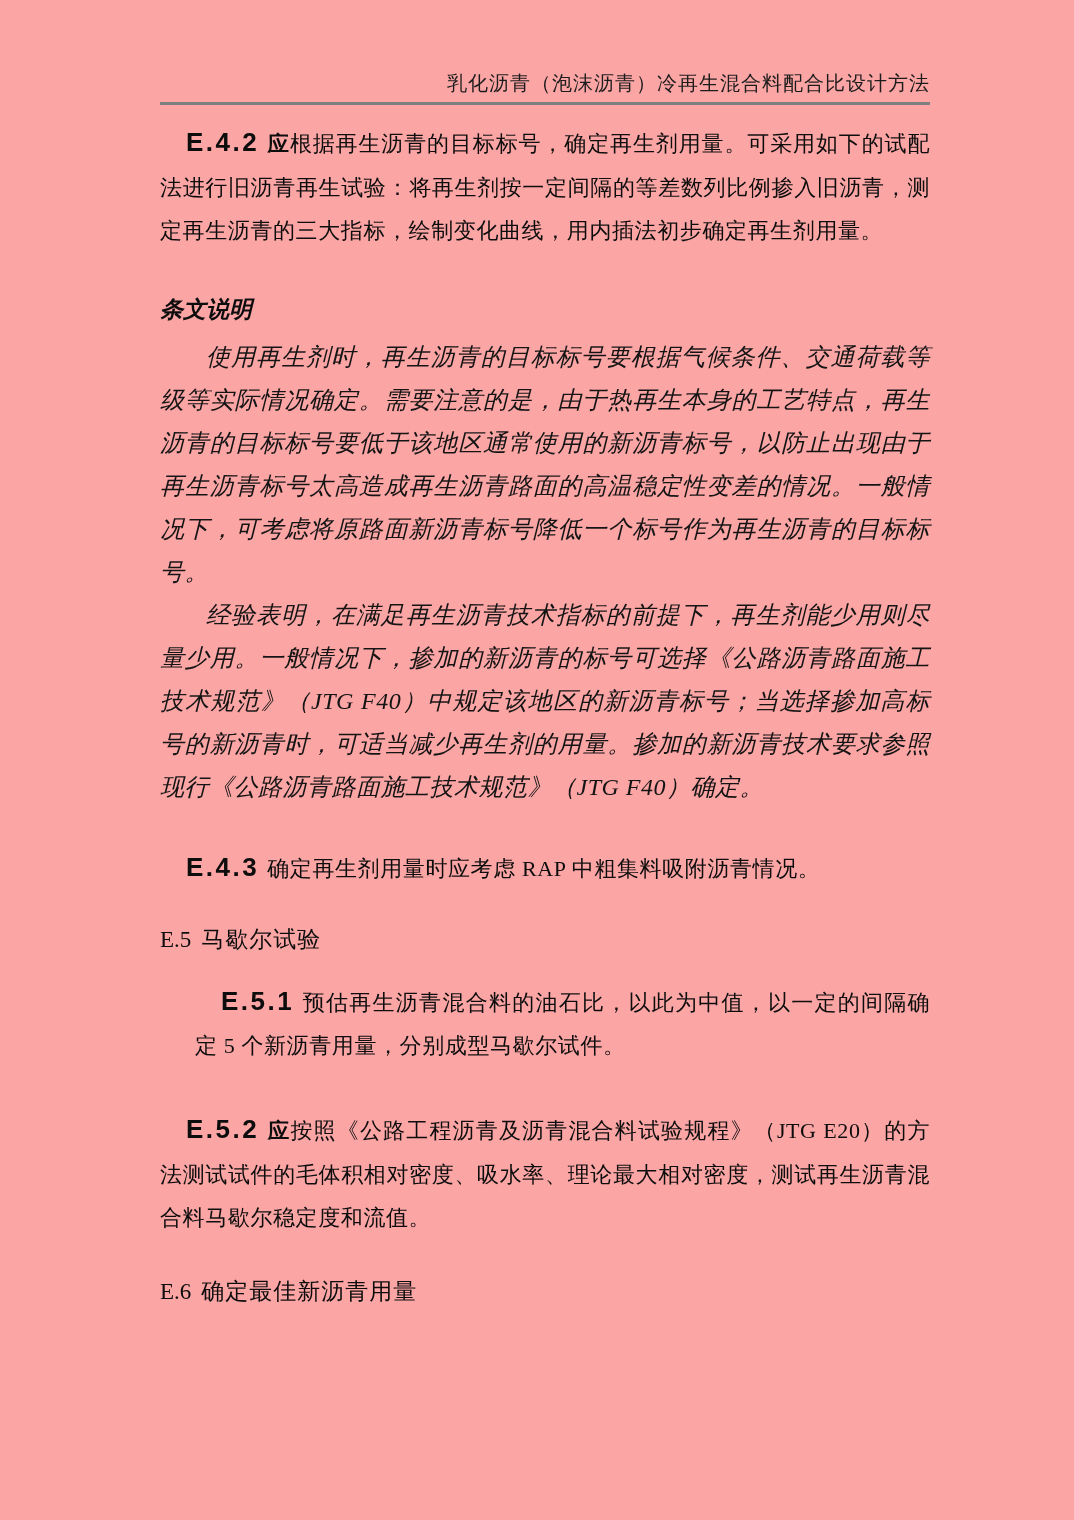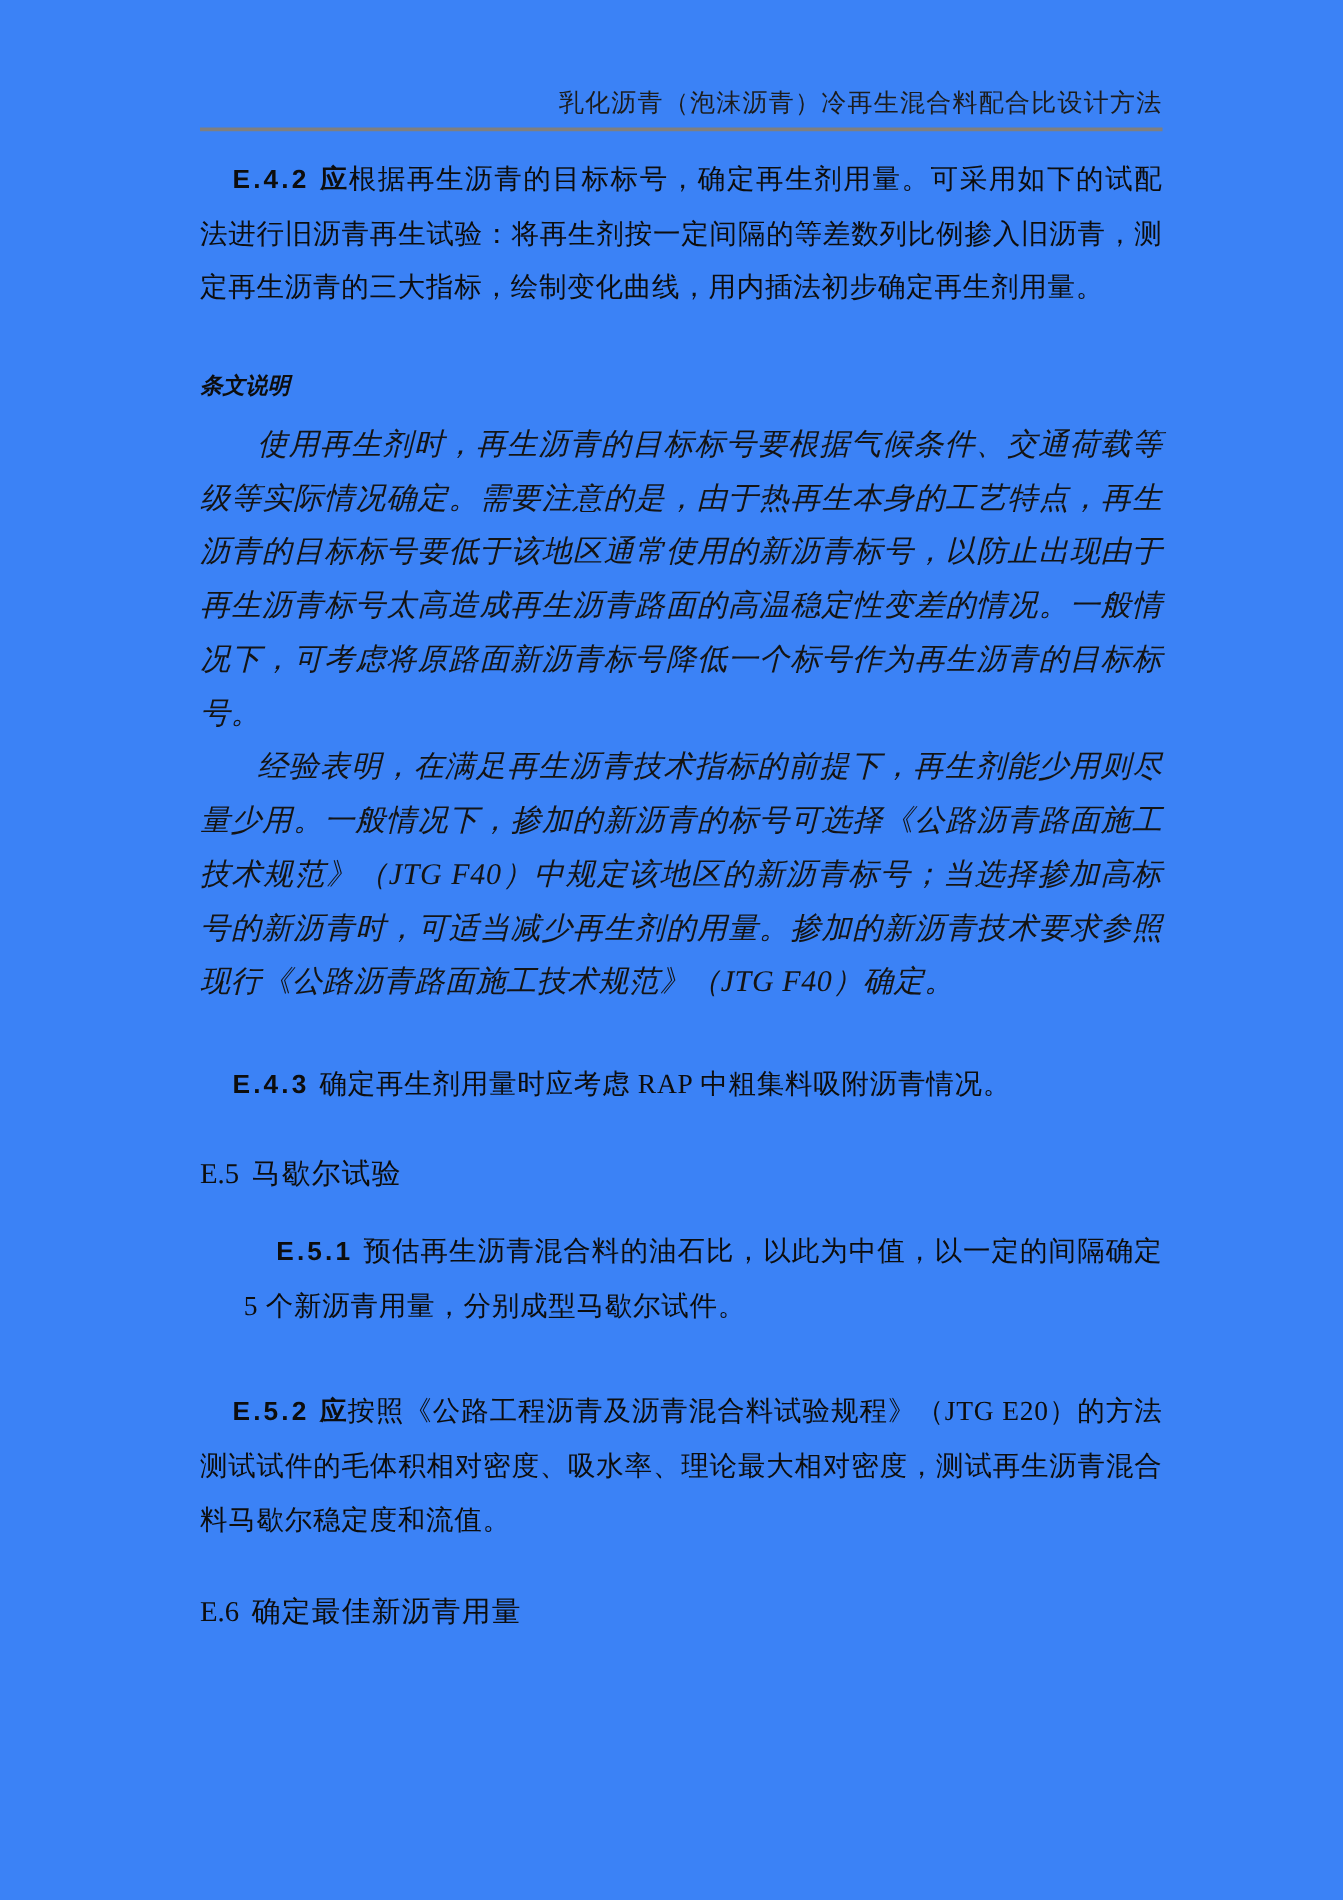--- a/index.html
+++ b/index.html
@@ -6,21 +6,21 @@
   html, body { background: #ffffff; }
   body {
     font-family: "Liberation Serif", "DejaVu Serif", serif;
     color: #111111;
     width: 1074px;
   }
   .page {
     position: relative;
     width: 1074px;
     height: 1520px;
-    background: #3b82f6;
+    background: #fca5a5;
     overflow: hidden;
   }
   .content {
     margin-left: 160px;
     margin-right: 144px; 
   }
   
   .page-header {
     padding-top: 70px;
     text-align: right;
@@ -36,35 +36,35 @@
     font-size: 22px;
     line-height: 43px;
     text-align: justify;
     letter-spacing: 0.6px;
     color: #0d0d0d;
   }
   .para.indent1 { text-indent: 26px; }
   .clause-num {
     font-family: "Liberation Sans", "DejaVu Sans", sans-serif;
     font-weight: bold;
-    font-size: 21px;
+    font-size: 26px;
     letter-spacing: 2.5px;
     margin-right: 8px;
     color: #0d0d0d;
   }
   .clause-lead {
     font-weight: bold;
     font-family: "Liberation Sans", "DejaVu Sans", sans-serif;
     font-size: 21.5px;
   }
   .clause-lead:empty { display: none; }
   
   .commentary-heading {
     margin-top: 36px;
-    font-size: 18px;
+    font-size: 23px;
     line-height: 43px;
     font-weight: bold;
     font-style: italic;
     color: #0d0d0d;
   }
   .commentary-para {
     font-size: 24px;
     line-height: 43px;
     font-style: italic;
     text-align: justify;

